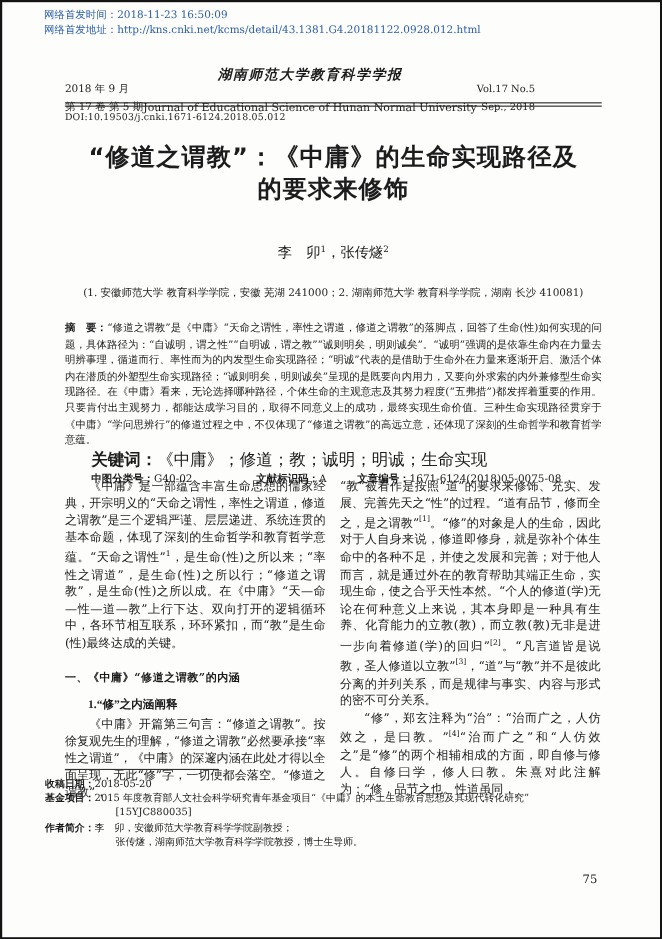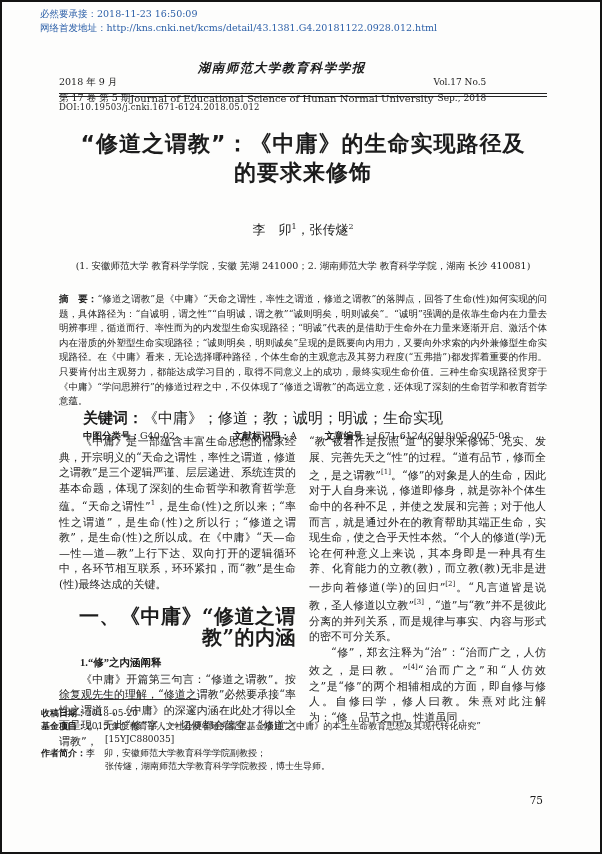--- a/index.html
+++ b/index.html
@@ -57,42 +57,42 @@
   .columns {
     position: absolute; top: 432px; left: 57px; width: 488px;
     display: flex; gap: 13px;
   }
   .col { width: 237px; font-size: 11px; line-height: 15.6px; text-align: justify; }
   .bp { margin: 0; }
   .ind { text-indent: 2em; }
   sup.cite { font-size: 7px; }
   sup.fnmark { font-size: 7px; }
   .section-h {
-    font-size: 20px; font-weight: 600; text-align: right;
+    font-size: 10px; font-weight: 600; text-align: left;
     letter-spacing: 0.5px; margin: 13px 0 7px 0; line-height: 21px;
   }
   .sub-h {
     font-family: Liberation Serif, serif;
     font-weight: 700; font-size: 10.5px; line-height: 16px;
     padding-left: 2em; margin: 1px 0 1px 0; text-align: left;
   }
   
   .footnotes { position: absolute; top: 697px; left: 57px; width: 488px; font-size: 9px; line-height: 13.2px; }
   .fn-rule { width: 140px; border-top: 1px solid #333; margin-bottom: 7px; }
   .fn-line { padding-left: 28px; text-indent: -46px; }
   .fn-cont { padding-left: 46px; }
   .pagenum { position: absolute; right: 57px; bottom: 46px; font-size: 10.5px; }
 </style>
 </head>
 <body>
 
 <div class="page">
 
   <div class="prepub">
-    <div><span>必然要承接：</span><span>2018-11-23 16:50:09</span></div>
+    <div><span>网络首发时间：</span><span>2018-11-23 16:50:09</span></div>
     <div><span>网络首发地址：</span><a href="#">http://kns.cnki.net/kcms/detail/43.1381.G4.20181122.0928.012.html</a></div>
   </div>
 
   <div class="jheader">
     <div class="jh-left">
       <div>2018 年 9 月</div>
       <div>第 17 卷 第 5 期</div>
     </div>
     <div class="jh-center">
       <div class="cn">湖南师范大学教育科学学报</div>

